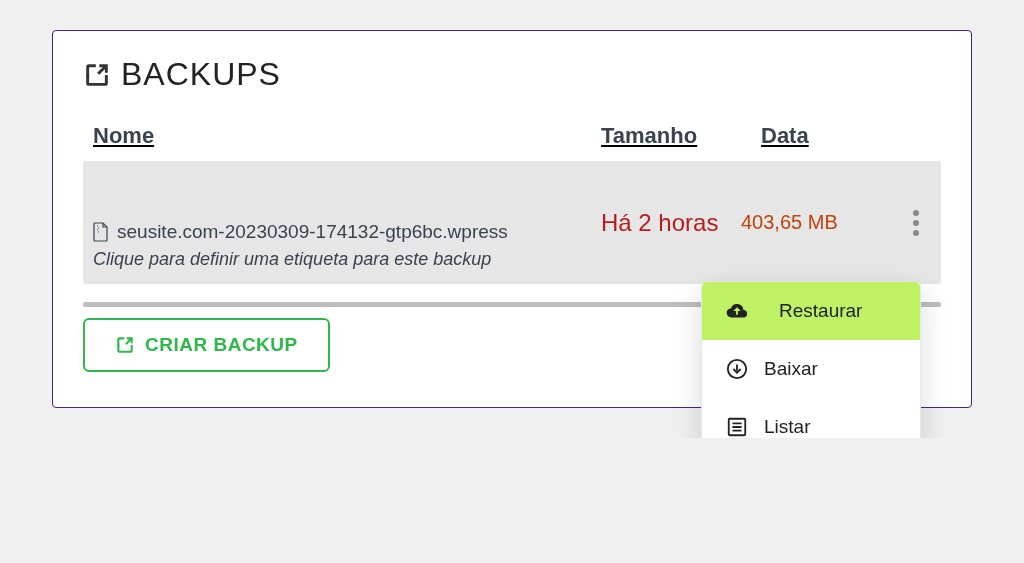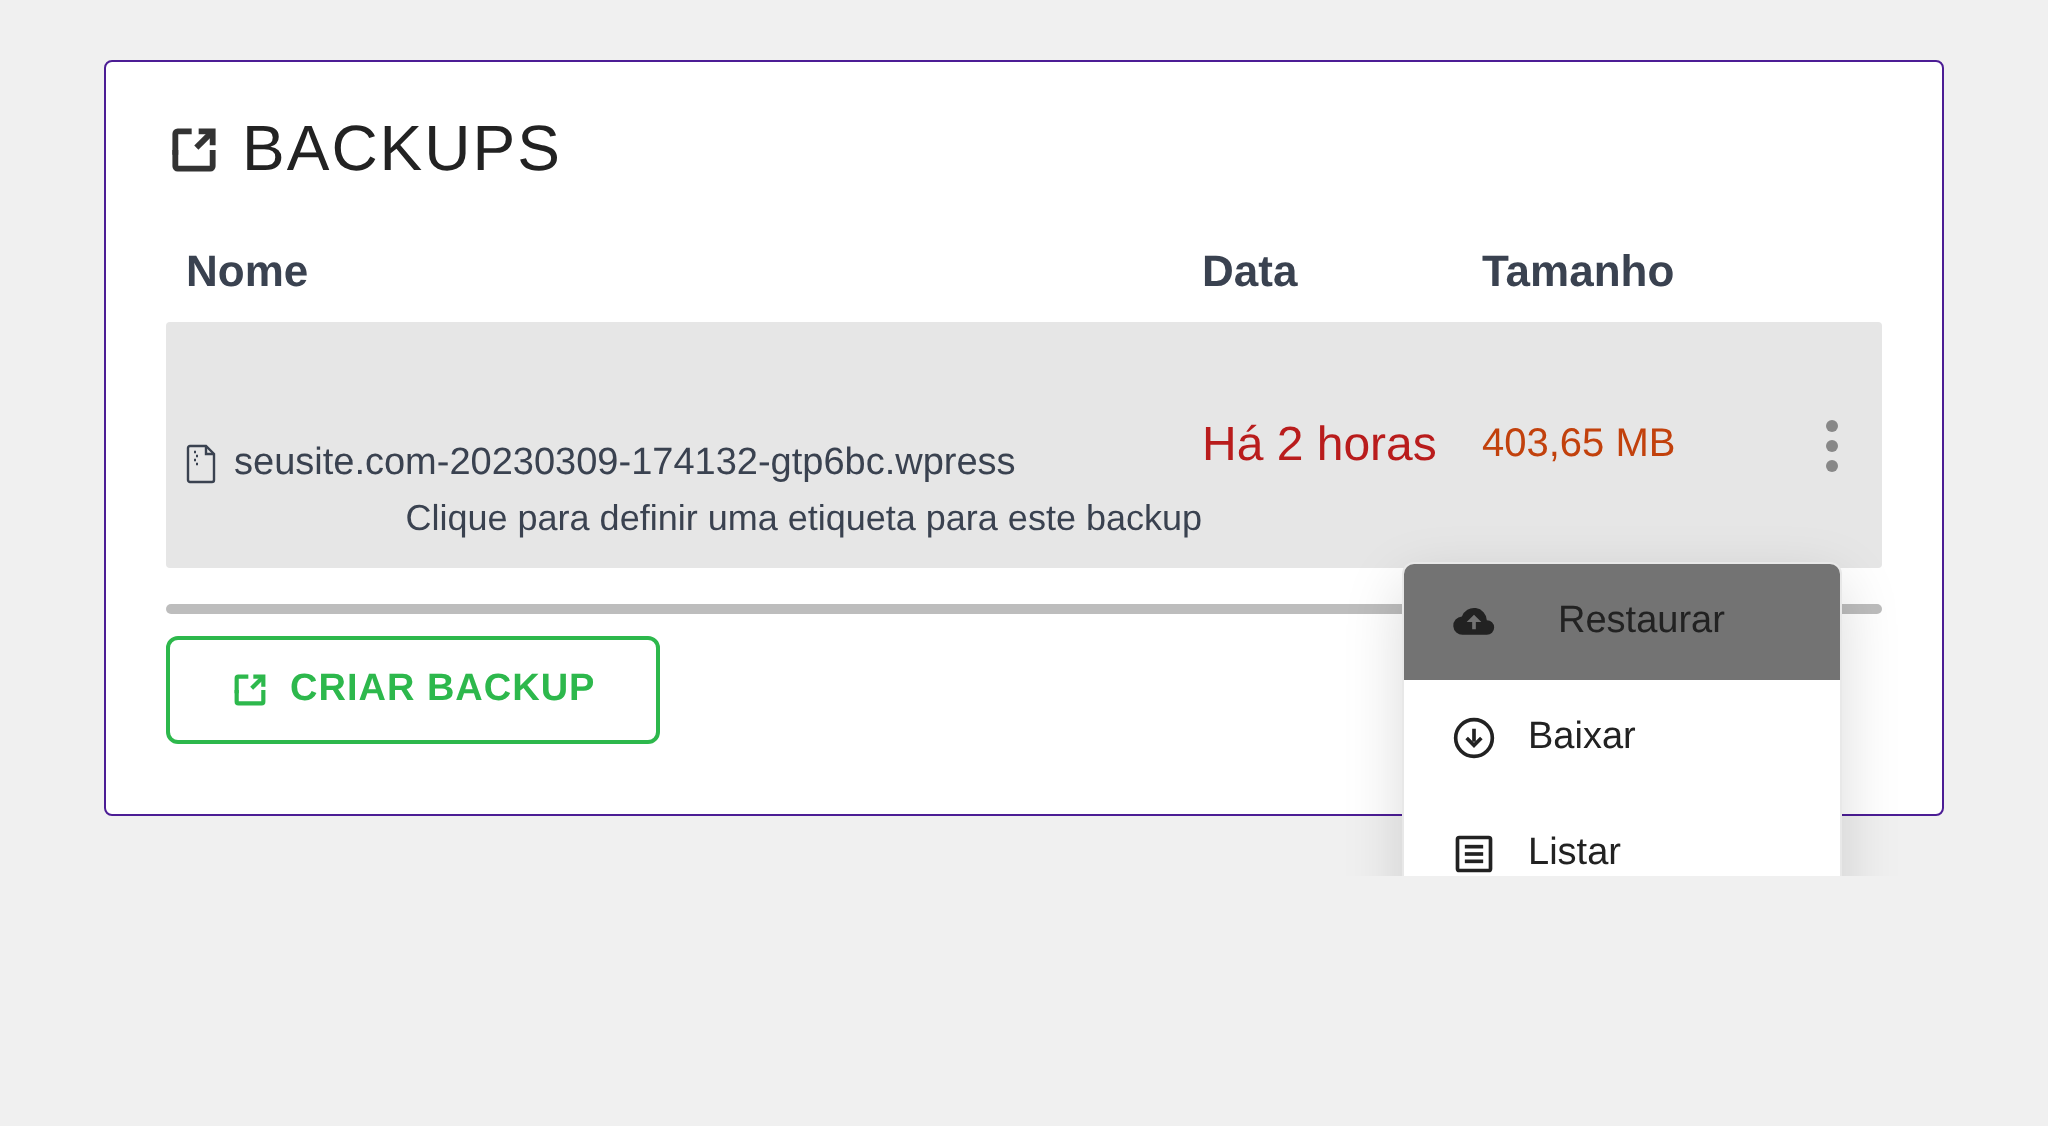--- a/index.html
+++ b/index.html
@@ -34,20 +34,21 @@
       letter-spacing: 1px;
       color: #222;
     }
     .table {
       width: 100%;
     }
     .table-header {
       display: flex;
       padding: 0 10px 12px 10px;
       border-bottom: none;
+      text-decoration: underline;
     }
     .th {
       font-size: 22px;
       font-weight: 700;
       color: #3a4250;
     }
     .th-name { flex: 1; }
     .th-date { width: 140px; }
     .th-size { width: 160px; }
     .th-actions { width: 30px; }
@@ -74,22 +75,22 @@
       height: 20px;
       color: #3a4250;
       flex-shrink: 0;
     }
     .file-name {
       font-size: 19px;
       color: #3a4250;
     }
     .file-hint {
       font-size: 18px;
-      color: #3a4250;
-      text-align: right;
+      font-style: italic;
+      color: #3a4250;
     }
     .kebab {
       cursor: pointer;
       color: #666;
       display: flex;
       flex-direction: column;
       gap: 4px;
       align-items: center;
       padding: 4px;
     }
@@ -133,21 +134,21 @@
     .dropdown-item {
       display: flex;
       align-items: center;
       gap: 16px;
       padding: 18px 24px;
       font-size: 19px;
       color: #222;
       cursor: pointer;
     }
     .dropdown-item.hover {
-      background: #737373;
+      background: #bef264;
       gap: 31px;
     }
     .dropdown-item svg, .dropdown-item .dd-icon {
       width: 22px;
       height: 22px;
       flex-shrink: 0;
     }
     .dd-close {
       font-size: 22px;
       font-weight: 900;
@@ -167,22 +168,22 @@
       <path d="M4 14V5a1 1 0 0 1 1-1h6"></path>
       <path d="M13 11l7-7"></path>
       <path d="M14 4h6v6"></path>
     </svg>
     <h1 class="header-title">BACKUPS</h1>
   </div>
 
   <div class="table">
     <div class="table-header">
       <div class="th th-name">Nome</div>
+      <div class="th th-size">Tamanho</div>
       <div class="th th-date">Data</div>
-      <div class="th th-size">Tamanho</div>
       <div class="th th-actions"></div>
     </div>
 
     <div class="table-row">
       <div class="td-name">
         <div class="file-name-row">
           <svg class="file-icon" viewBox="0 0 16 20" fill="none" stroke="currentColor" stroke-width="1.2">
             <path d="M2 1h8l4 4v13a1 1 0 0 1-1 1H2a1 1 0 0 1-1-1V2a1 1 0 0 1 1-1z"></path>
             <path d="M10 1v4h4"></path>
             <path d="M4 4h1M5 6h1M4 8h1M5 10h1"></path>

